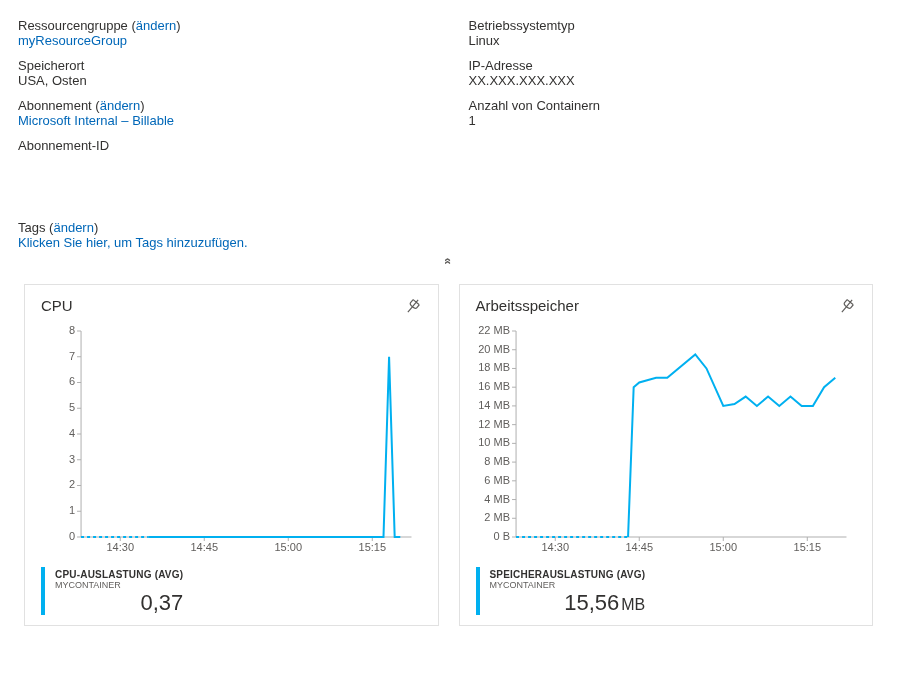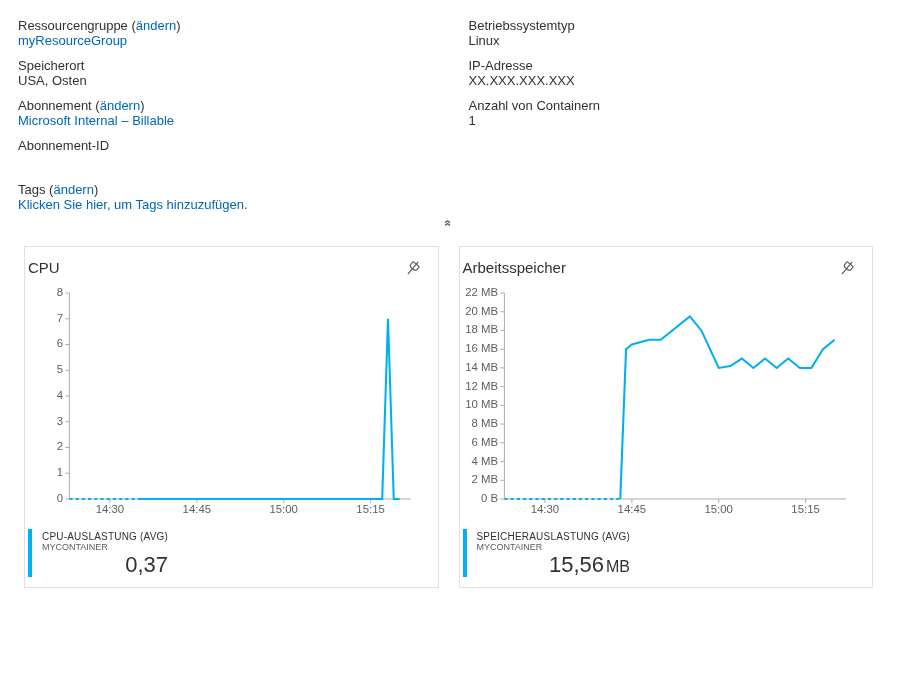--- a/index.html
+++ b/index.html
@@ -17,39 +17,40 @@
     gap: 40px;
   }
   .col { flex: 1; }
   .prop { margin-bottom: 10px; }
   .link { color: #0067B8; cursor: pointer; }
   .paren { color: #323130; }
   .tags-row {
     display: flex;
     padding: 4px 18px 0 18px;
     gap: 8px;
+    margin-top: 38px;
   }
   .collapse-bar {
     display: flex;
     justify-content: center;
     align-items: center;
     height: 18px;
     color: #605e5c;
     font-size: 12px;
     margin-top: 2px;
   }
   .cards-row {
     display: flex;
     gap: 20px;
     padding: 14px 24px 18px 24px;
   }
   .card {
     flex: 1;
     border: 1px solid #E1E1E1;
-    padding: 12px 16px 10px 3px;
+    padding: 12px 16px 10px 16px;
     background: #fff;
   }
   .card-head {
     display: flex;
     justify-content: space-between;
     align-items: flex-start;
     height: 30px;
   }
   .card-title {
     font-size: 15px;
@@ -69,21 +70,21 @@
     gap: 10px;
     padding-top: 10px;
   }
   .legend-bar {
     width: 4px;
     height: 48px;
     background: #00B0F0;
   }
   .legend-text .metric {
     font-size: 10px;
-    font-weight: 400;
+    font-weight: 700;
     color: #323130;
     letter-spacing: 0.02em;
   }
   .legend-text .sub {
     font-size: 9px;
     color: #605e5c;
   }
   .legend-text .big-value {
     font-size: 22px;
     color: #323130;

